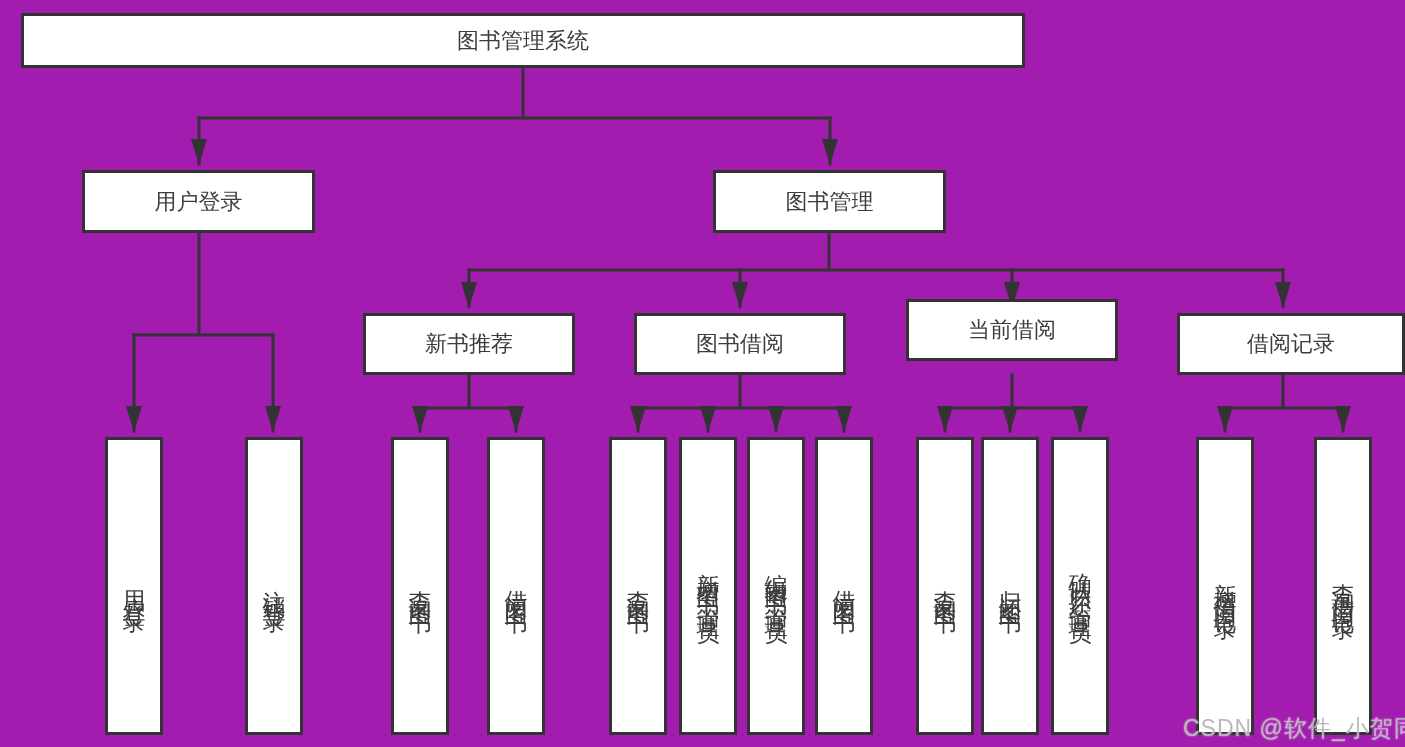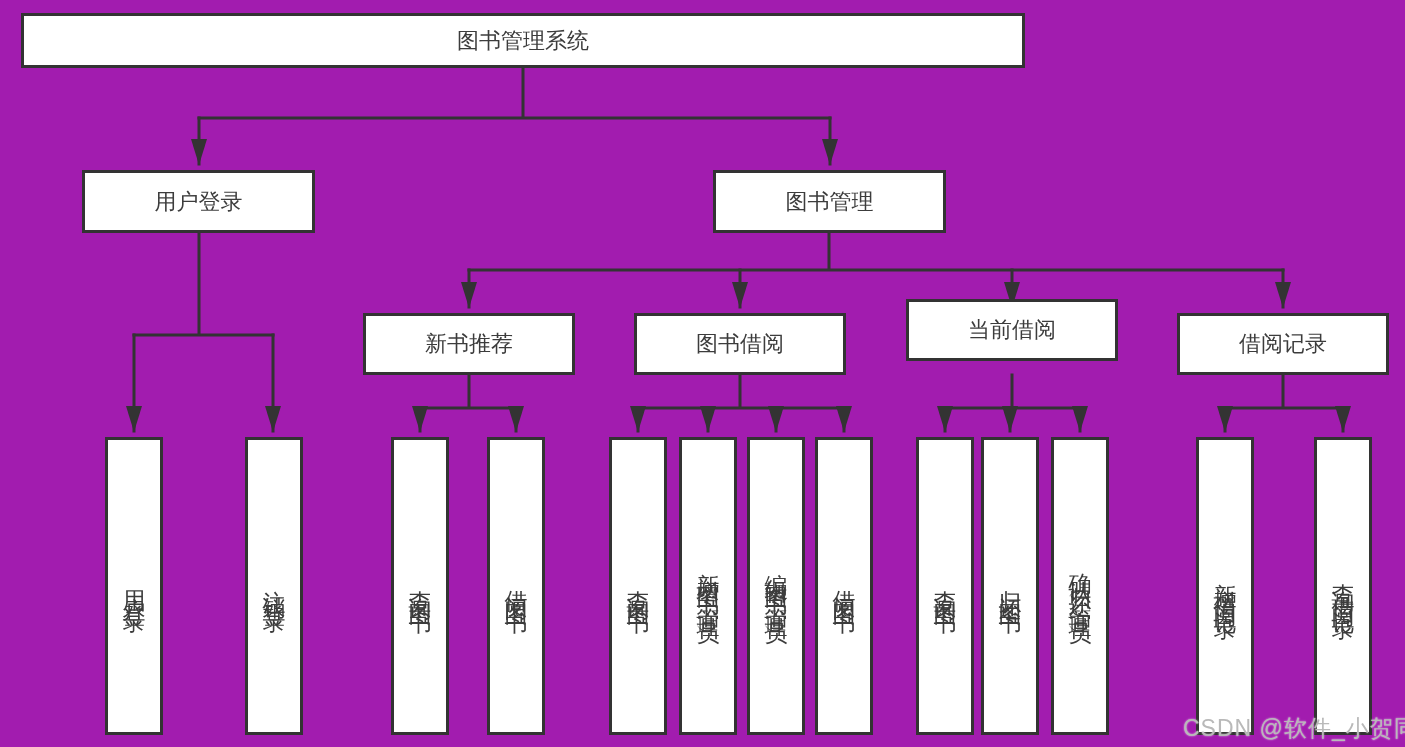--- a/index.html
+++ b/index.html
@@ -127,21 +127,21 @@
 
   <div class="node" style="left: 363px; top: 313px; width: 212px; height: 62px; border-color: rgb(51, 51, 51);">
     <span class="lbl" style="color: rgb(60, 60, 60);">新书推荐</span>
   </div>
   <div class="node" style="left: 634px; top: 313px; width: 212px; height: 62px; border-color: rgb(51, 51, 51);">
     <span class="lbl" style="color: rgb(60, 60, 60);">图书借阅</span>
   </div>
   <div class="node" style="left: 906px; top: 299px; width: 212px; height: 62px; border-color: rgb(51, 51, 51); font-family: Liberation Serif, serif;">
     <span class="lbl" style="color: rgb(60, 60, 60);">当前借阅</span>
   </div>
-  <div class="node" style="left: 1177px; top: 313px; width: 212px; height: 62px; border-color: rgb(51, 51, 51);">
+  <div class="node" style="left: 1177px; top: 313px; width: 228px; height: 62px; border-color: rgb(51, 51, 51);">
     <span class="lbl" style="color: rgb(60, 60, 60);">借阅记录</span>
   </div>
 
   <div class="node leaf" style="left: 105px; border-color: rgb(51, 51, 51);">
     <span class="lbl" style="color: rgb(60, 60, 60);">用户登录</span>
   </div>
   <div class="node leaf" style="left: 245px; border-color: rgb(51, 51, 51);">
     <span class="lbl" style="color: rgb(60, 60, 60);">注销登录</span>
   </div>
 

